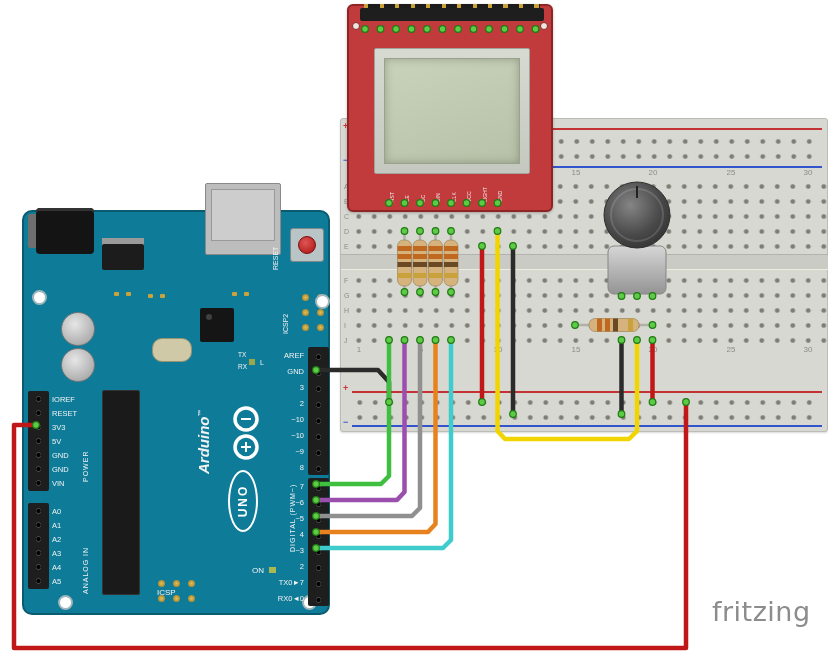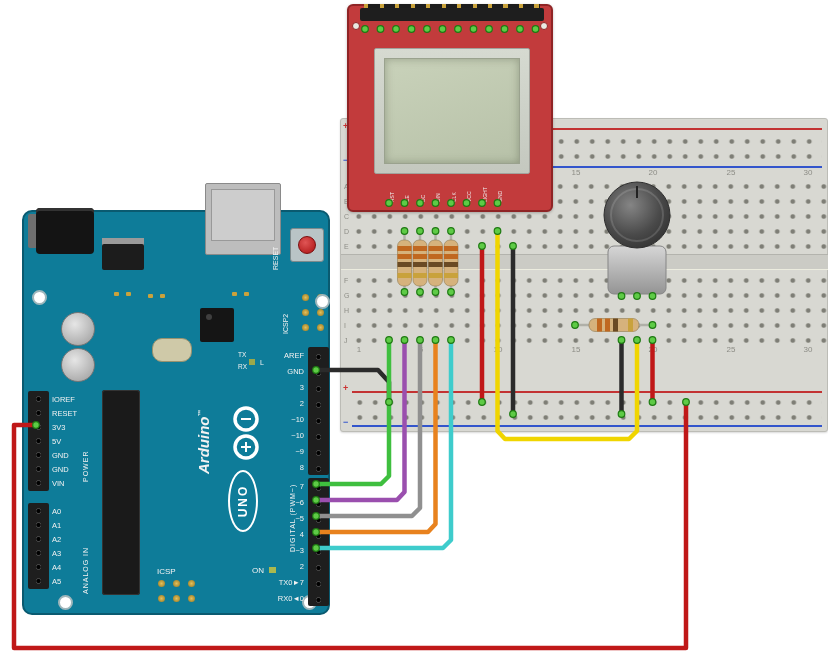--- a/index.html
+++ b/index.html
@@ -198,21 +198,21 @@
     <span class="ppin" style="top:295px">A0</span>
     <span class="ppin" style="top:309px">A1</span>
     <span class="ppin" style="top:323px">A2</span>
     <span class="ppin" style="top:337px">A3</span>
     <span class="ppin" style="top:351px">A4</span>
     <span class="ppin" style="top:365px">A5</span>
     <div class="vlab" style="left:58px;top:382px;font-size:7px;letter-spacing:1px">ANALOG IN</div>
 
     <span class="tinytxt" style="left:228px;top:354px;font-size:8px">ON</span>
     <div class="abs" style="left:245px;top:355px;width:7px;height:6px;background:#aab94e"></div>
-    <span class="tinytxt" style="left:133px;top:355px;font-size:8px">ICSP</span>
+    <span class="tinytxt" style="left:133px;top:376px;font-size:8px">ICSP</span>
     <div class="gdot" style="left:134px;top:368px"></div>
     <div class="gdot" style="left:149px;top:368px"></div>
     <div class="gdot" style="left:164px;top:368px"></div>
     <div class="gdot" style="left:134px;top:383px"></div>
     <div class="gdot" style="left:149px;top:383px"></div>
     <div class="gdot" style="left:164px;top:383px"></div>
   </div>
 
   <svg class="overlay" width="828" height="661" viewBox="0 0 828 661">
     <defs>
@@ -346,13 +346,14 @@
         <circle cx="442.5" cy="29" r="3.3" class="cdot"></circle>
         <circle cx="458" cy="29" r="3.3" class="cdot"></circle>
         <circle cx="473.5" cy="29" r="3.3" class="cdot"></circle>
         <circle cx="489" cy="29" r="3.3" class="cdot"></circle>
         <circle cx="504.5" cy="29" r="3.3" class="cdot"></circle>
         <circle cx="520" cy="29" r="3.3" class="cdot"></circle>
         <circle cx="535.5" cy="29" r="3.3" class="cdot"></circle>
       </g>
   </svg>
 
+  <div class="watermark">fritzing</div>
 </div>
 
 </body></html>

